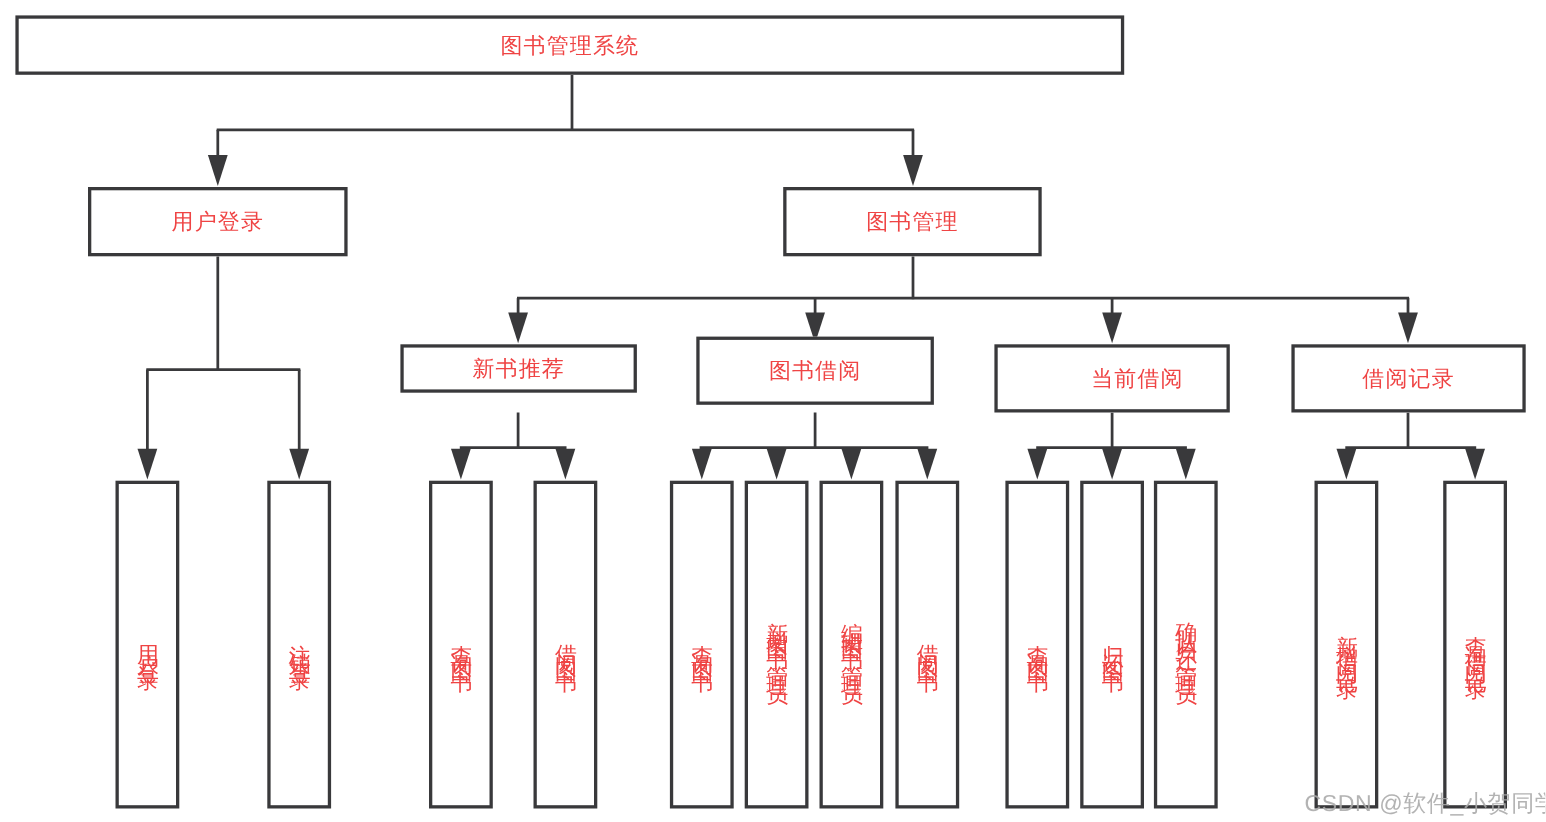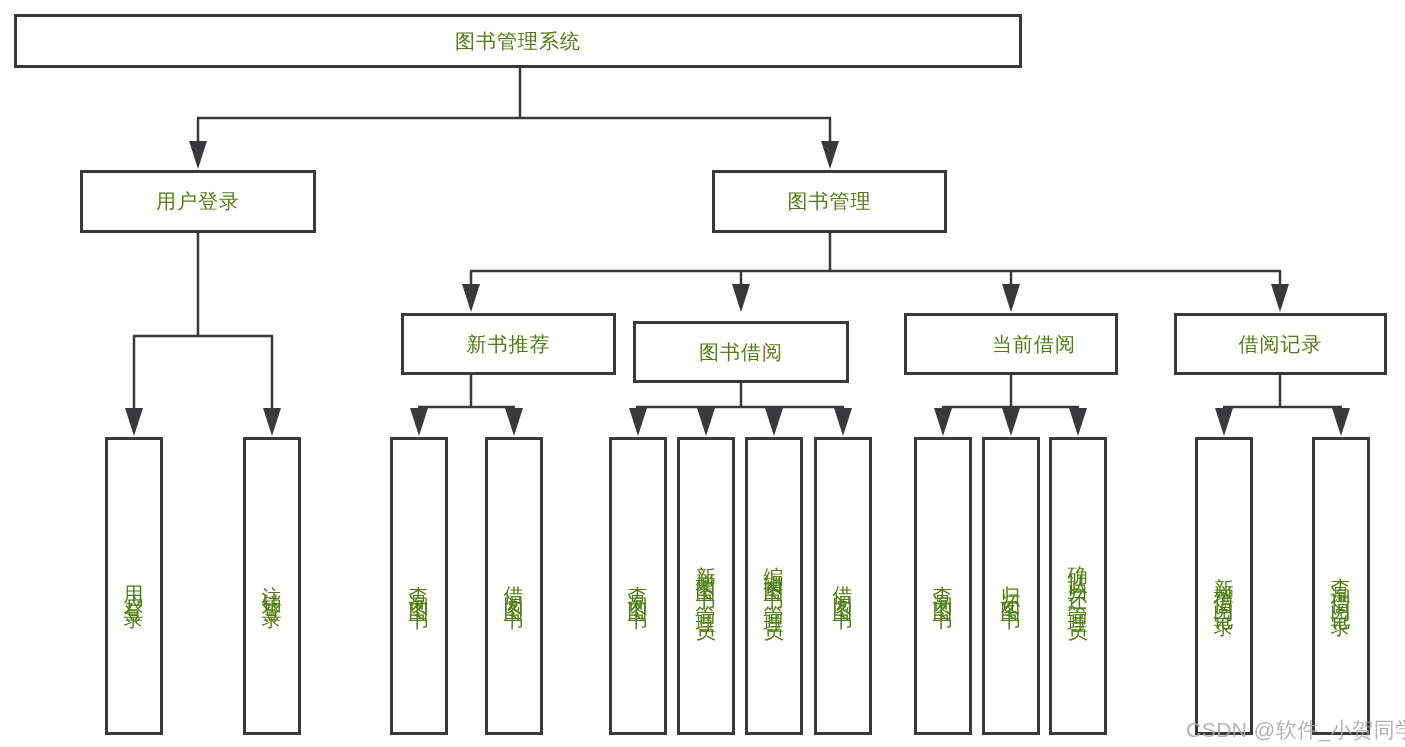--- a/index.html
+++ b/index.html
@@ -24,21 +24,21 @@
     z-index: 1;
   }
   .box {
     position: absolute;
     box-sizing: border-box;
     background: #ffffff;
     border: 3px solid #39393b;
     display: flex;
     align-items: center;
     justify-content: center;
-    color: #4d7c0f;
+    color: #ef4444;
     z-index: 2;
   }
   .hbox {
     font-size: 20px;
     letter-spacing: 1px;
     white-space: nowrap;
   }
   .vbox {
     width: 58px;
     height: 298px;
@@ -121,22 +121,22 @@
       <path d="M1215 408 L1233 408 L1224 436 Z"></path>
       <path d="M1332 408 L1350 408 L1341 436 Z"></path>
     </g>
   </svg>
 
   <div class="box hbox" style="left:14px; top:14px; width:1008px; height:54px;">图书管理系统</div>
 
   <div class="box hbox" style="left:80px; top:170px; width:236px; height:63px;">用户登录</div>
   <div class="box hbox" style="left:712px; top:170px; width:235px; height:63px;">图书管理</div>
 
-  <div class="box hbox" style="left:364px; top:313px; width:215px; height:62px;margin-left:37px;">新书推荐</div>
-  <div class="box hbox" style="left:633px; top:321px; width:216px; height:62px;">图书借阅</div>
+  <div class="box hbox" style="left:364px; top:313px; width:215px; height:44px;">新书推荐</div>
+  <div class="box hbox" style="left:633px; top:306px; width:216px; height:62px;">图书借阅</div>
   <div class="box hbox" style="left:904px; top:313px; width:214px; height:62px;padding-left:46px;">当前借阅</div>
   <div class="box hbox" style="left:1174px; top:313px; width:213px; height:62px;">借阅记录</div>
 
   <div class="box vbox" style="left:105px;">
     <span>用户登录</span>
   </div>
   <div class="box vbox" style="left:243px;">
     <span>注销登录</span>
   </div>
 

